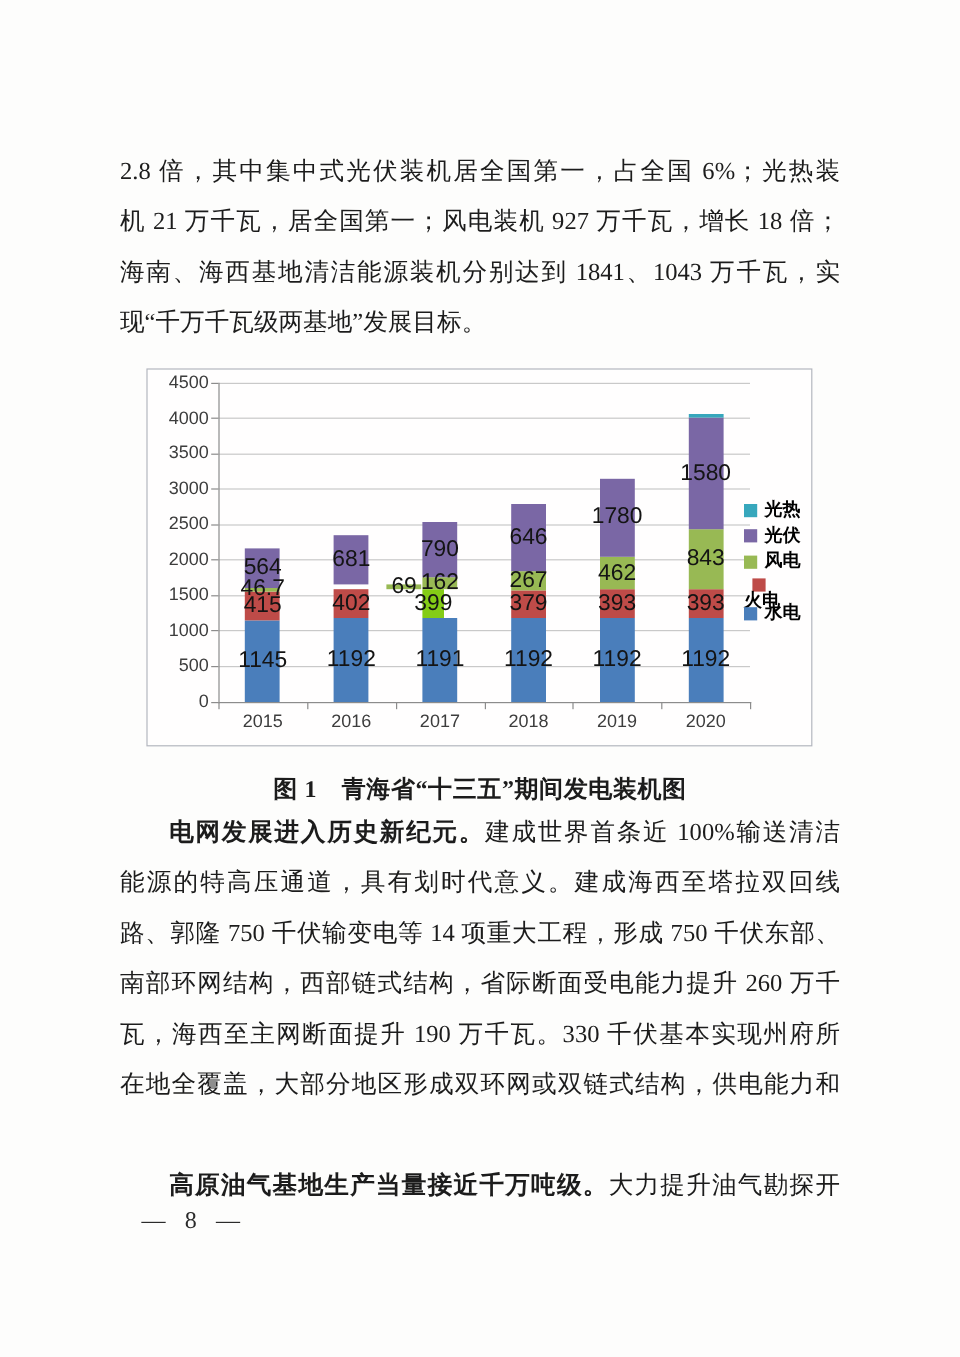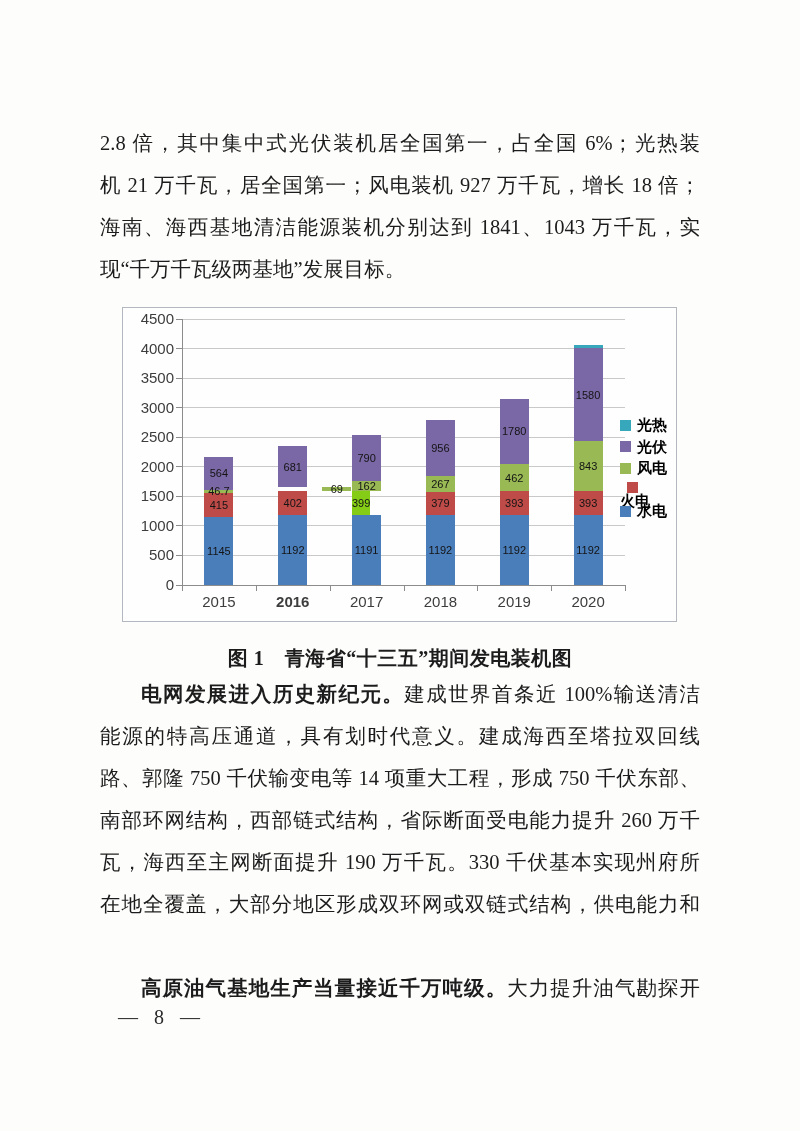--- a/index.html
+++ b/index.html
@@ -19,21 +19,21 @@
          border:1px solid #b3b7bf;background:#fffefe;
          font-family:"Liberation Sans","DejaVu Sans",sans-serif;}
   .chart *{position:absolute;box-sizing:border-box;}
   .gridline{height:1px;background:#c9c9c9;}
   .axis{background:#8c8c8c;}
   .ytick{height:1px;background:#8c8c8c;}
   .xtick{width:1px;background:#8c8c8c;}
   .ylabel{width:46px;text-align:right;font-size:15px;color:#3d3d3d;line-height:16px;}
   .xlabel{width:70px;text-align:center;font-size:15px;color:#3d3d3d;line-height:16px;}
   .seg{display:flex;align-items:center;justify-content:center;overflow:visible;}
-  .seg-label{position:relative;z-index:6;font-size:11px;color:#141414;line-height:14px;white-space:nowrap;}
+  .seg-label{position:relative;z-index:6;font-size:19px;color:#141414;line-height:14px;white-space:nowrap;}
   .legend-item{display:flex;align-items:center;height:16px;}
   .legend-swatch{position:static;width:11px;height:11px;margin-right:6px;flex:0 0 auto;}
   .legend-label{position:static;font-size:15px;font-weight:600;color:#000;line-height:16px;white-space:nowrap;}
 </style>
 </head>
 <body>
 
 <div class="page">
 
   <div class="para" style="top:122px;">
@@ -91,21 +91,21 @@
       </div>
       <div class="seg" style="left: 155.25px; top: 182.777px; width: 29px; height: 23.7627px; background: rgb(190, 75, 72);">
         <div class="seg-label">402</div>
       </div>
       <div class="seg" style="left: 155.25px; top: 178.698px; width: 29px; height: 4.07867px; background: rgb(152, 185, 84); margin-left: 44px;">
         <div class="seg-label">69</div>
       </div>
       <div class="seg" style="left: 155.25px; top: 138.444px; width: 29px; height: 40.2547px; background: rgb(122, 103, 165);">
         <div class="seg-label">681</div>
       </div>
-      <div class="xlabel" style="left: 134.75px; top: 286px; font-weight: bold;">2016</div>
+      <div class="xlabel" style="left: 134.75px; top: 286px;">2016</div>
       <div class="seg" style="left: 229.083px; top: 206.599px; width: 29px; height: 70.4013px; background: rgb(74, 126, 187);">
         <div class="seg-label">1191</div>
       </div>
       <div class="seg" style="left: 229.083px; top: 183.013px; width: 18px; height: 23.5853px; background: #84cc16;">
         <div class="seg-label">399</div>
       </div>
       <div class="seg" style="left: 229.083px; top: 173.437px; width: 29px; height: 9.576px; background: rgb(152, 185, 84);">
         <div class="seg-label">162</div>
       </div>
       <div class="seg" style="left: 229.083px; top: 126.74px; width: 29px; height: 46.6978px; background: rgb(122, 103, 165);">
@@ -115,21 +115,21 @@
       <div class="seg" style="left: 302.917px; top: 206.54px; width: 29px; height: 70.4604px; background: rgb(74, 126, 187);">
         <div class="seg-label">1192</div>
       </div>
       <div class="seg" style="left: 302.917px; top: 184.136px; width: 29px; height: 22.4031px; background: rgb(190, 75, 72);">
         <div class="seg-label">379</div>
       </div>
       <div class="seg" style="left: 302.917px; top: 168.354px; width: 29px; height: 15.7827px; background: rgb(152, 185, 84);">
         <div class="seg-label">267</div>
       </div>
       <div class="seg" style="left: 302.917px; top: 111.844px; width: 29px; height: 56.5102px; background: rgb(122, 103, 165);">
-        <div class="seg-label">956</div>
+        <div class="seg-label">646</div>
       </div>
       <div class="xlabel" style="left: 282.417px; top: 286px;">2018</div>
       <div class="seg" style="left: 376.75px; top: 206.54px; width: 29px; height: 70.4604px; background: rgb(74, 126, 187);">
         <div class="seg-label">1192</div>
       </div>
       <div class="seg" style="left: 376.75px; top: 183.309px; width: 29px; height: 23.2307px; background: rgb(190, 75, 72);">
         <div class="seg-label">393</div>
       </div>
       <div class="seg" style="left: 376.75px; top: 156px; width: 29px; height: 27.3093px; background: rgb(152, 185, 84);">
         <div class="seg-label">462</div>

